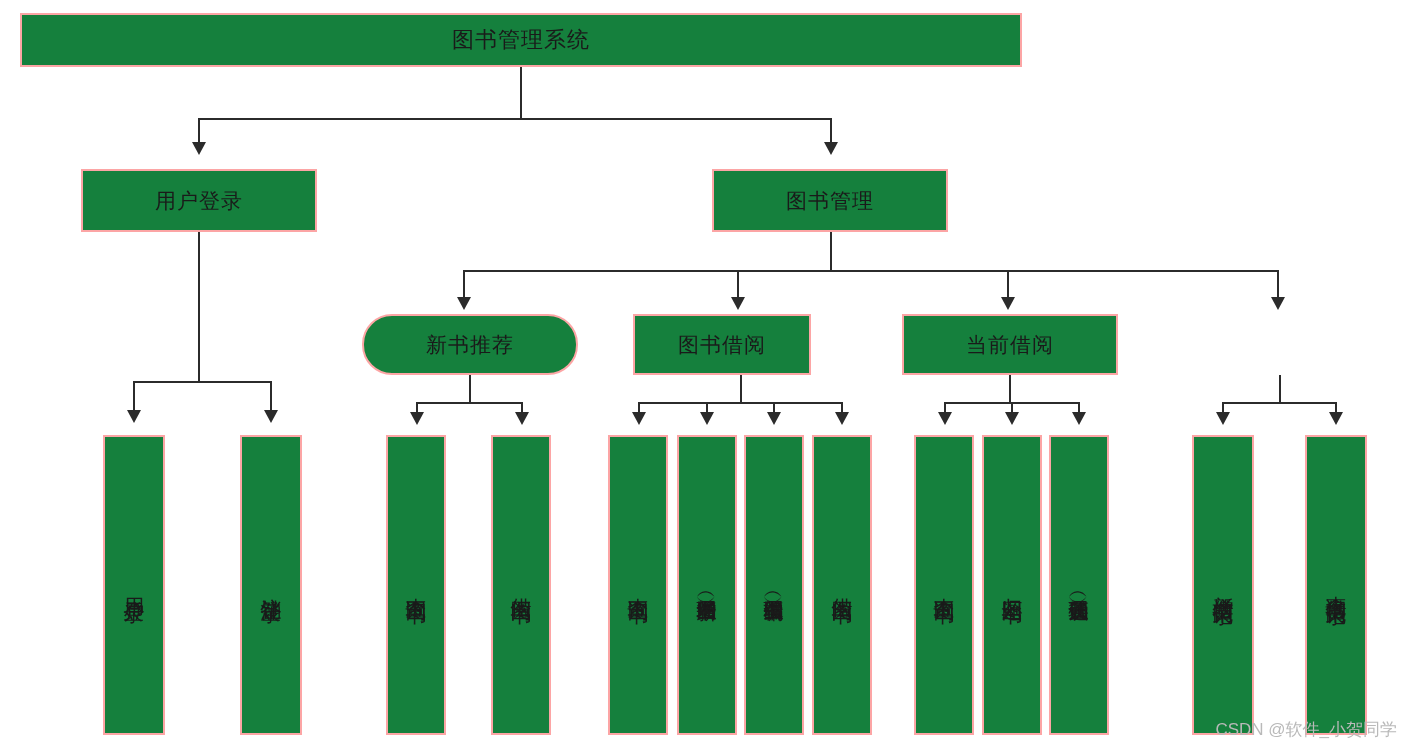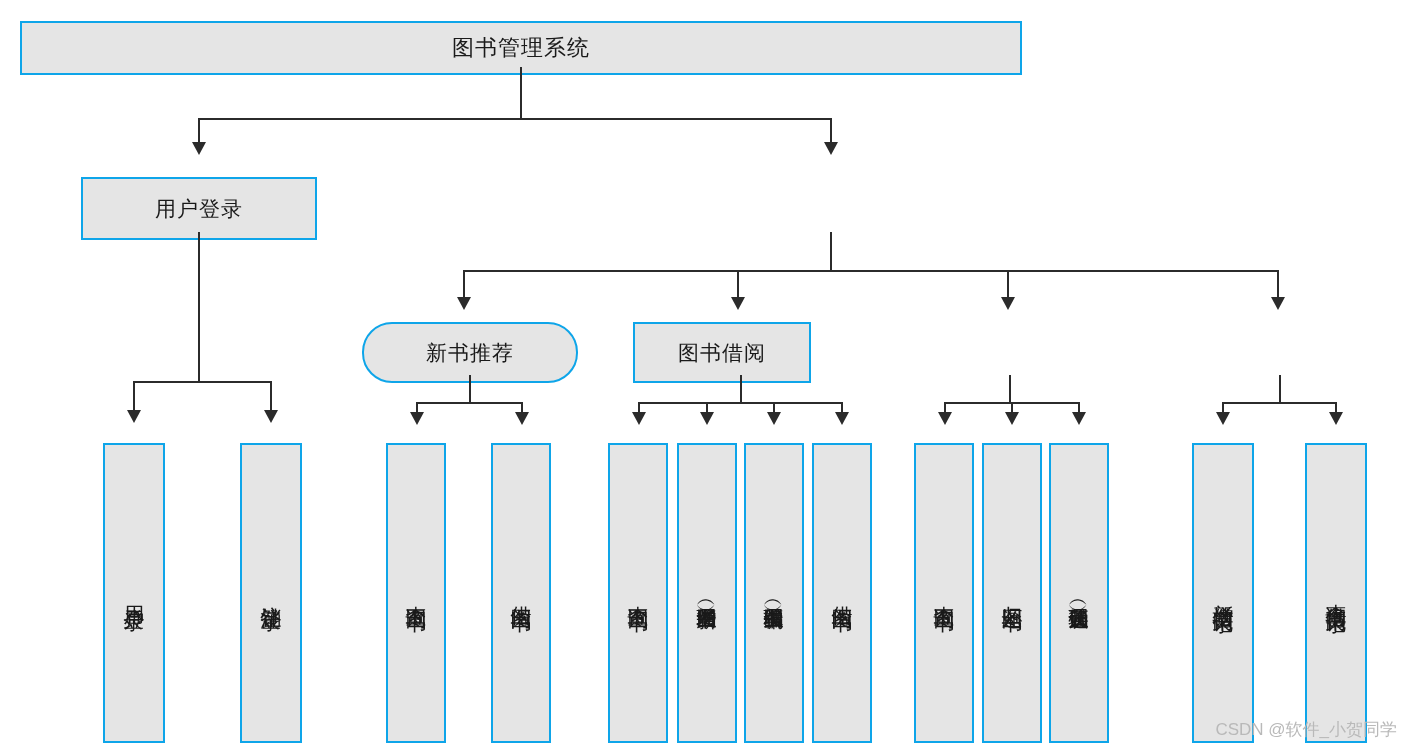--- a/index.html
+++ b/index.html
@@ -16,27 +16,26 @@
     width: 1405px;
     height: 747px;
     background: #ffffff;
     overflow: hidden;
   }
 
   
   .node {
     position: absolute;
     box-sizing: border-box;
-    background: #e5e5e5;
-    border: 2px solid #0ea5e9;
+    background: #15803d;
+    border: 2px solid #fca5a5;
     display: flex;
     align-items: center;
     justify-content: center;
     color: #1a1a1a;
-    margin-top: 8px;
   }
   .node.h {
     font-size: 21px;
     letter-spacing: 1px;
     line-height: 1.1;
   }
   .node.root {
     font-size: 22px;
   }
   
@@ -102,20 +101,23 @@
 
   <div class="ln lnv" style="left:198px; top:118px; width:2px; height:28px;"></div>
   <div class="arrow" style="left:192px; top:142px;"></div>
   <div class="ln lnv" style="left:830px; top:118px; width:2px; height:28px;"></div>
   <div class="arrow" style="left:824px; top:142px;"></div>
 
   <div class="node h" style="left:81px; top:169px; width:236px; height:63px;">
     <span>用户登录</span>
   </div>
 
+  <div class="node h" style="left:712px; top:169px; width:236px; height:63px;">
+    <span>图书管理</span>
+  </div>
 
   <div class="ln lnv" style="left:198px; top:232px; width:2px; height:150px;"></div>
   <div class="ln lnh" style="left:133px; top:381px; width:138px; height:2px;"></div>
   <div class="ln lnv" style="left:133px; top:381px; width:2px; height:32px;"></div>
   <div class="arrow" style="left:127px; top:410px;"></div>
   <div class="ln lnv" style="left:270px; top:381px; width:2px; height:32px;"></div>
   <div class="arrow" style="left:264px; top:410px;"></div>
 
   <div class="ln lnv" style="left:830px; top:232px; width:2px; height:39px;"></div>
   <div class="ln lnh" style="left:463px; top:270px; width:816px; height:2px;"></div>
@@ -130,20 +132,23 @@
   <div class="arrow" style="left:1001px; top:297px;"></div>
 
   <div class="ln lnv" style="left:1277px; top:270px; width:2px; height:30px;"></div>
   <div class="arrow" style="left:1271px; top:297px;"></div>
 
   <div class="node h" style="left:362px; top:314px; width:216px; height:61px;border-radius:30px;">
     <span>新书推荐</span>
   </div>
   <div class="node h" style="left:633px; top:314px; width:178px; height:61px;">
     <span>图书借阅</span>
+  </div>
+  <div class="node h" style="left:902px; top:314px; width:216px; height:61px;">
+    <span>当前借阅</span>
   </div>
 
   <div class="ln lnv" style="left:469px; top:375px; width:2px; height:28px;"></div>
   <div class="ln lnh" style="left:416px; top:402px; width:107px; height:2px;"></div>
   <div class="ln lnv" style="left:416px; top:402px; width:2px; height:14px;"></div>
   <div class="arrow" style="left:410px; top:412px;"></div>
   <div class="ln lnv" style="left:521px; top:402px; width:2px; height:14px;"></div>
   <div class="arrow" style="left:515px; top:412px;"></div>
 
   <div class="ln lnv" style="left:740px; top:375px; width:2px; height:28px;"></div>

